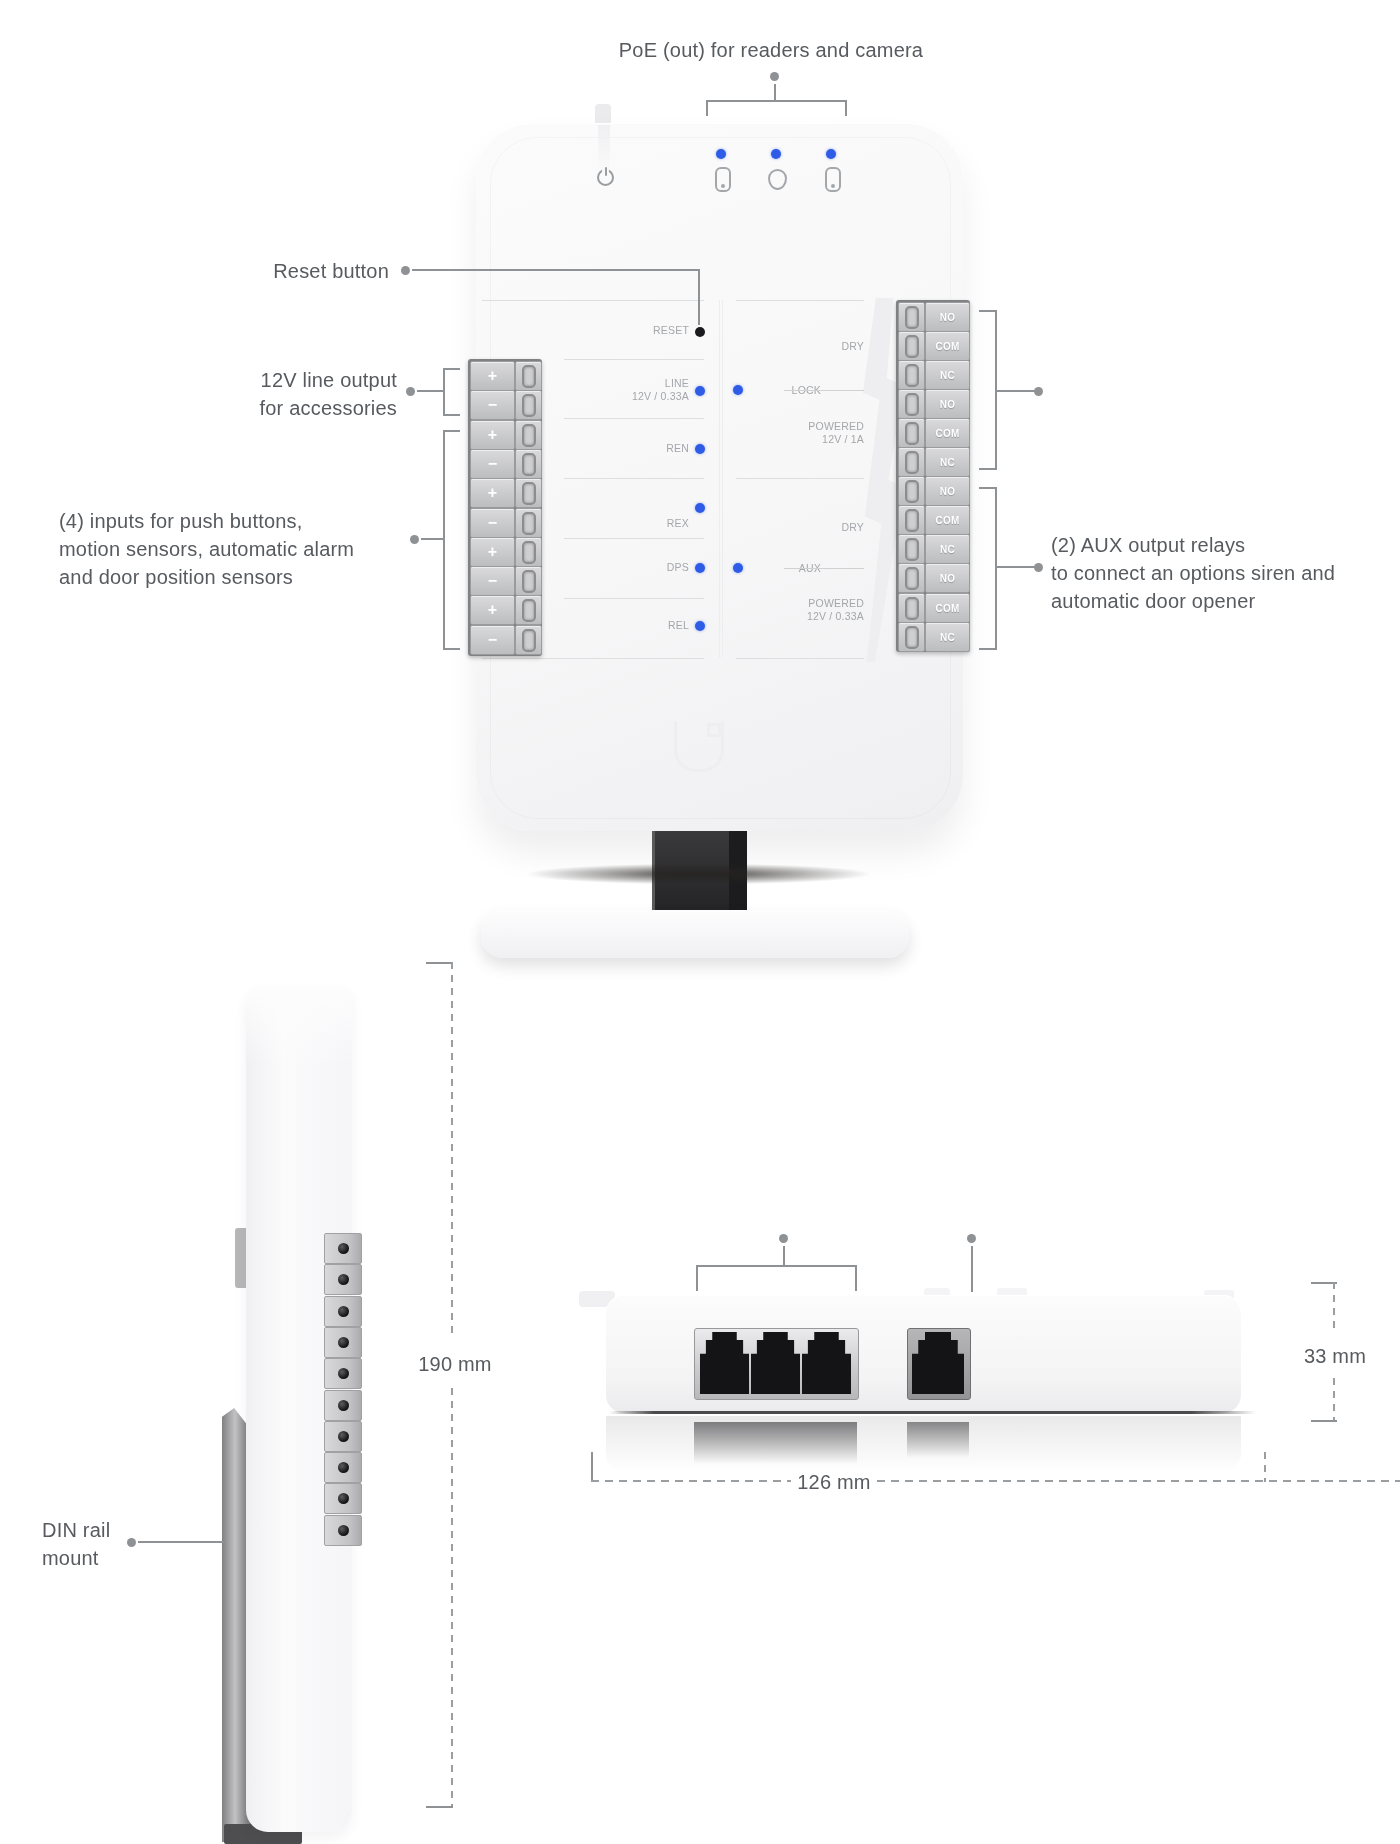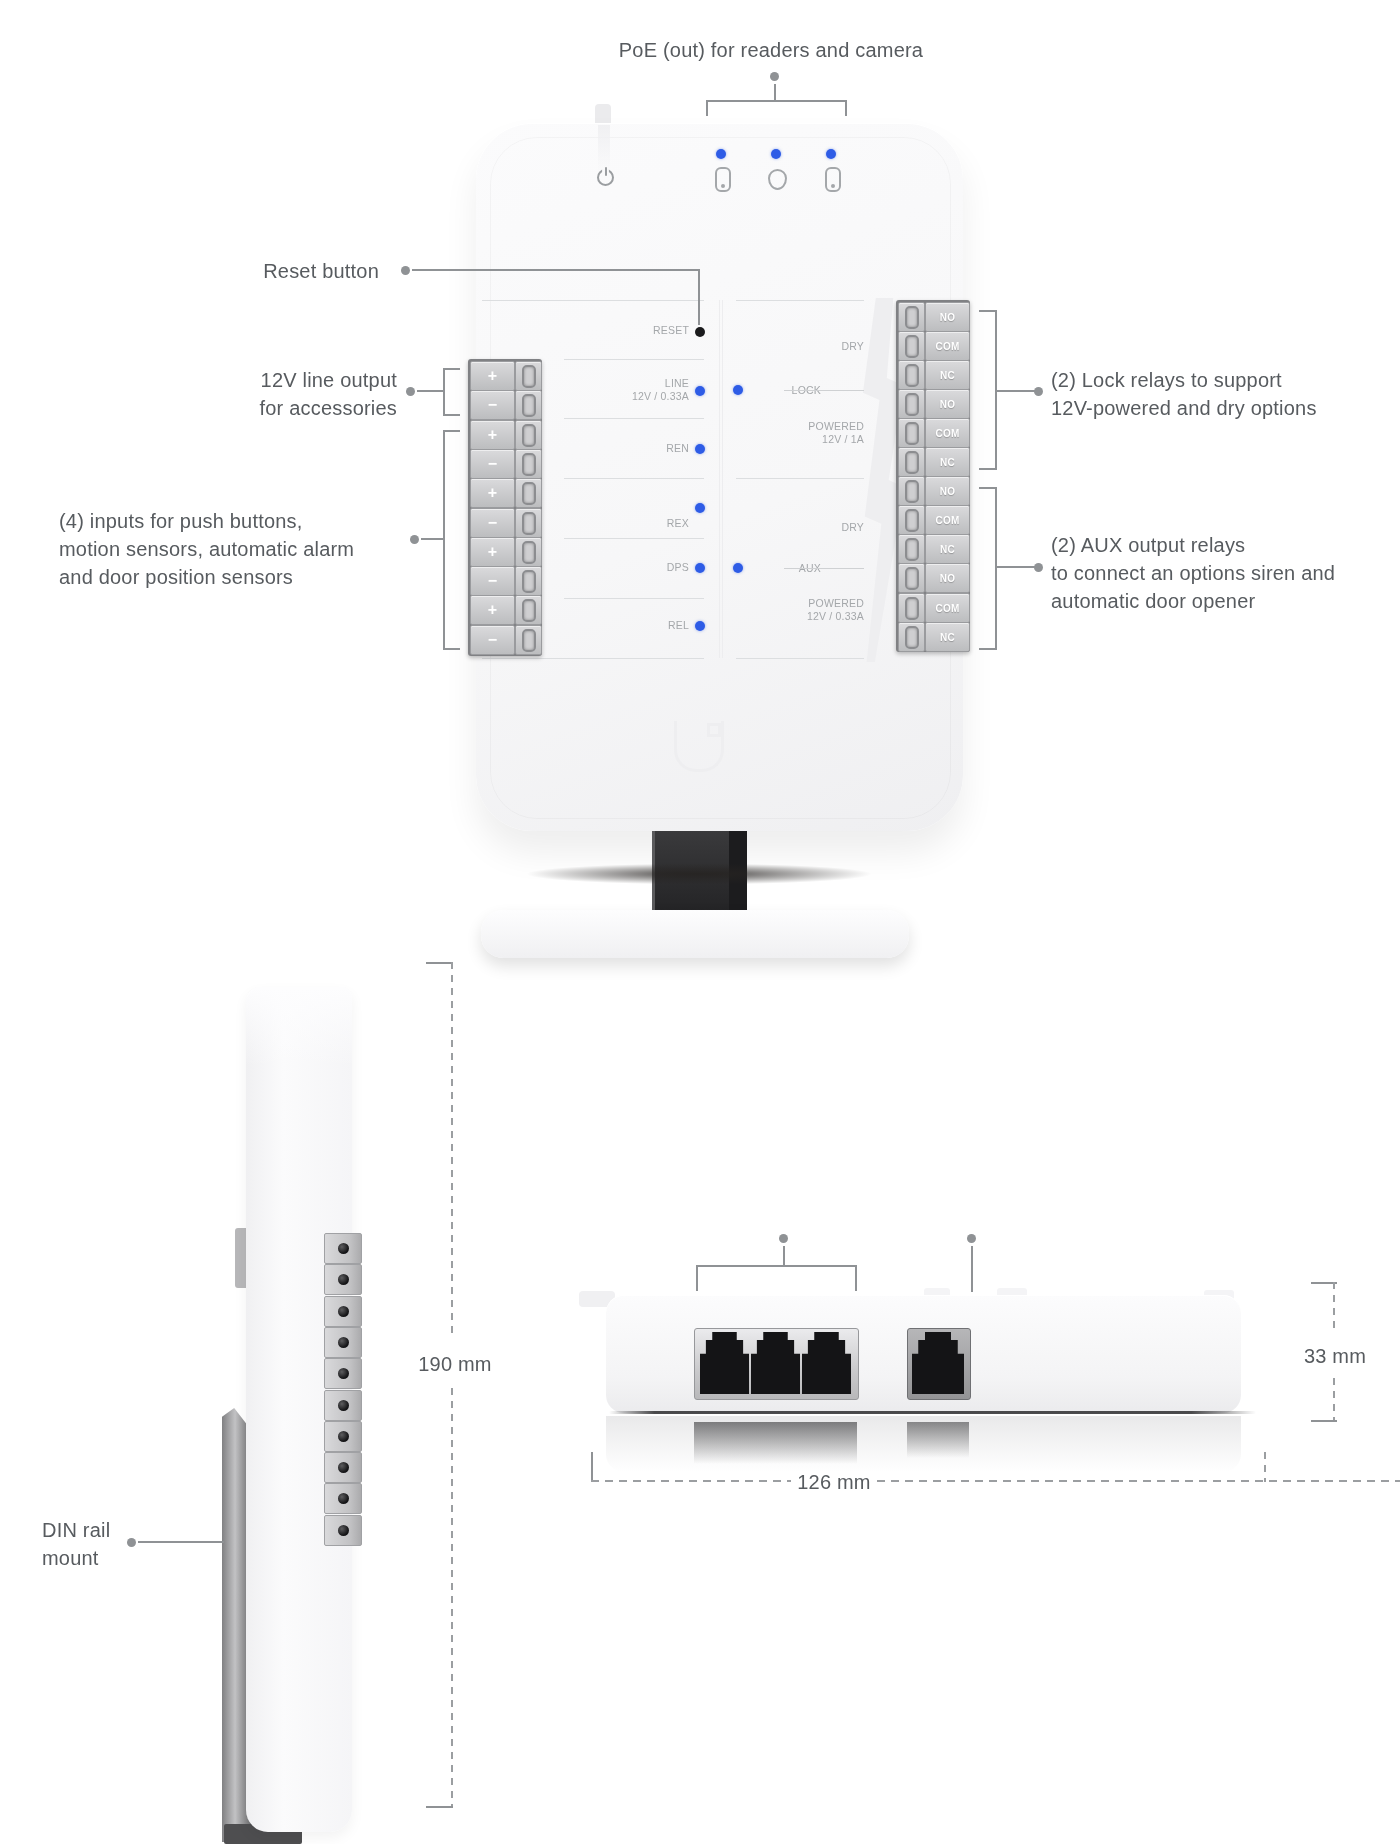--- a/index.html
+++ b/index.html
@@ -136,21 +136,21 @@
     <div>POWERED</div>
     <div>12V / 0.33A</div>
   </div>
 
   <div class="l" style="left:655px;top:721px;width:44px;height:48px;border:3px solid #eeeef0;border-top:none;border-radius:0 0 22px 22px;"></div>
   <div class="l" style="left:688px;top:723px;width:8px;height:8px;border:3px solid #eeeef0;"></div>
 
   <div class="backplate" style="left:449px;top:359px;width:74px;height:297px;"></div>
   <div class="backplate" style="left:877px;top:300px;width:74px;height:352px;"></div>
 
-  <div class="ann r" style="left:150px;top:257px;width:210px;">Reset button</div>
+  <div class="ann r" style="left:160px;top:257px;width:210px;">Reset button</div>
   <div class="dot" style="left:382px;top:266px;"></div>
   <div class="lead leadh" style="left:393px;top:269px;width:288px;"></div>
   <div class="lead leadv" style="left:679px;top:269px;height:56px;"></div>
 
   <div class="ann r" style="left:168px;top:366px;width:210px;">
     <div>12V line output</div>
     <div>for accessories</div>
   </div>
   <div class="dot" style="left:387px;top:387px;"></div>
   <div class="lead leadh" style="left:398px;top:390px;width:27px;"></div>
@@ -162,24 +162,20 @@
     <div>(4) inputs for push buttons,</div>
     <div>motion sensors, automatic alarm</div>
     <div>and door position sensors</div>
   </div>
   <div class="dot" style="left:391px;top:535px;"></div>
   <div class="lead leadh" style="left:402px;top:538px;width:23px;"></div>
   <div class="lead leadv" style="left:424px;top:430px;height:220px;"></div>
   <div class="lead leadh" style="left:424px;top:430px;width:17px;"></div>
   <div class="lead leadh" style="left:424px;top:648px;width:17px;"></div>
 
-  <div class="ann" style="left:1032px;top:366px;width:340px;">
-    <div>(2) Lock relays to support</div>
-    <div>12V-powered and dry options</div>
-  </div>
   <div class="dot" style="left:1015px;top:387px;"></div>
   <div class="lead leadh" style="left:978px;top:390px;width:38px;"></div>
   <div class="lead leadv" style="left:976px;top:310px;height:160px;"></div>
   <div class="lead leadh" style="left:960px;top:310px;width:18px;"></div>
   <div class="lead leadh" style="left:960px;top:468px;width:18px;"></div>
 
   <div class="ann" style="left:1032px;top:531px;width:360px;">
     <div>(2) AUX output relays</div>
     <div>to connect an options siren and</div>
     <div>automatic door opener</div>

